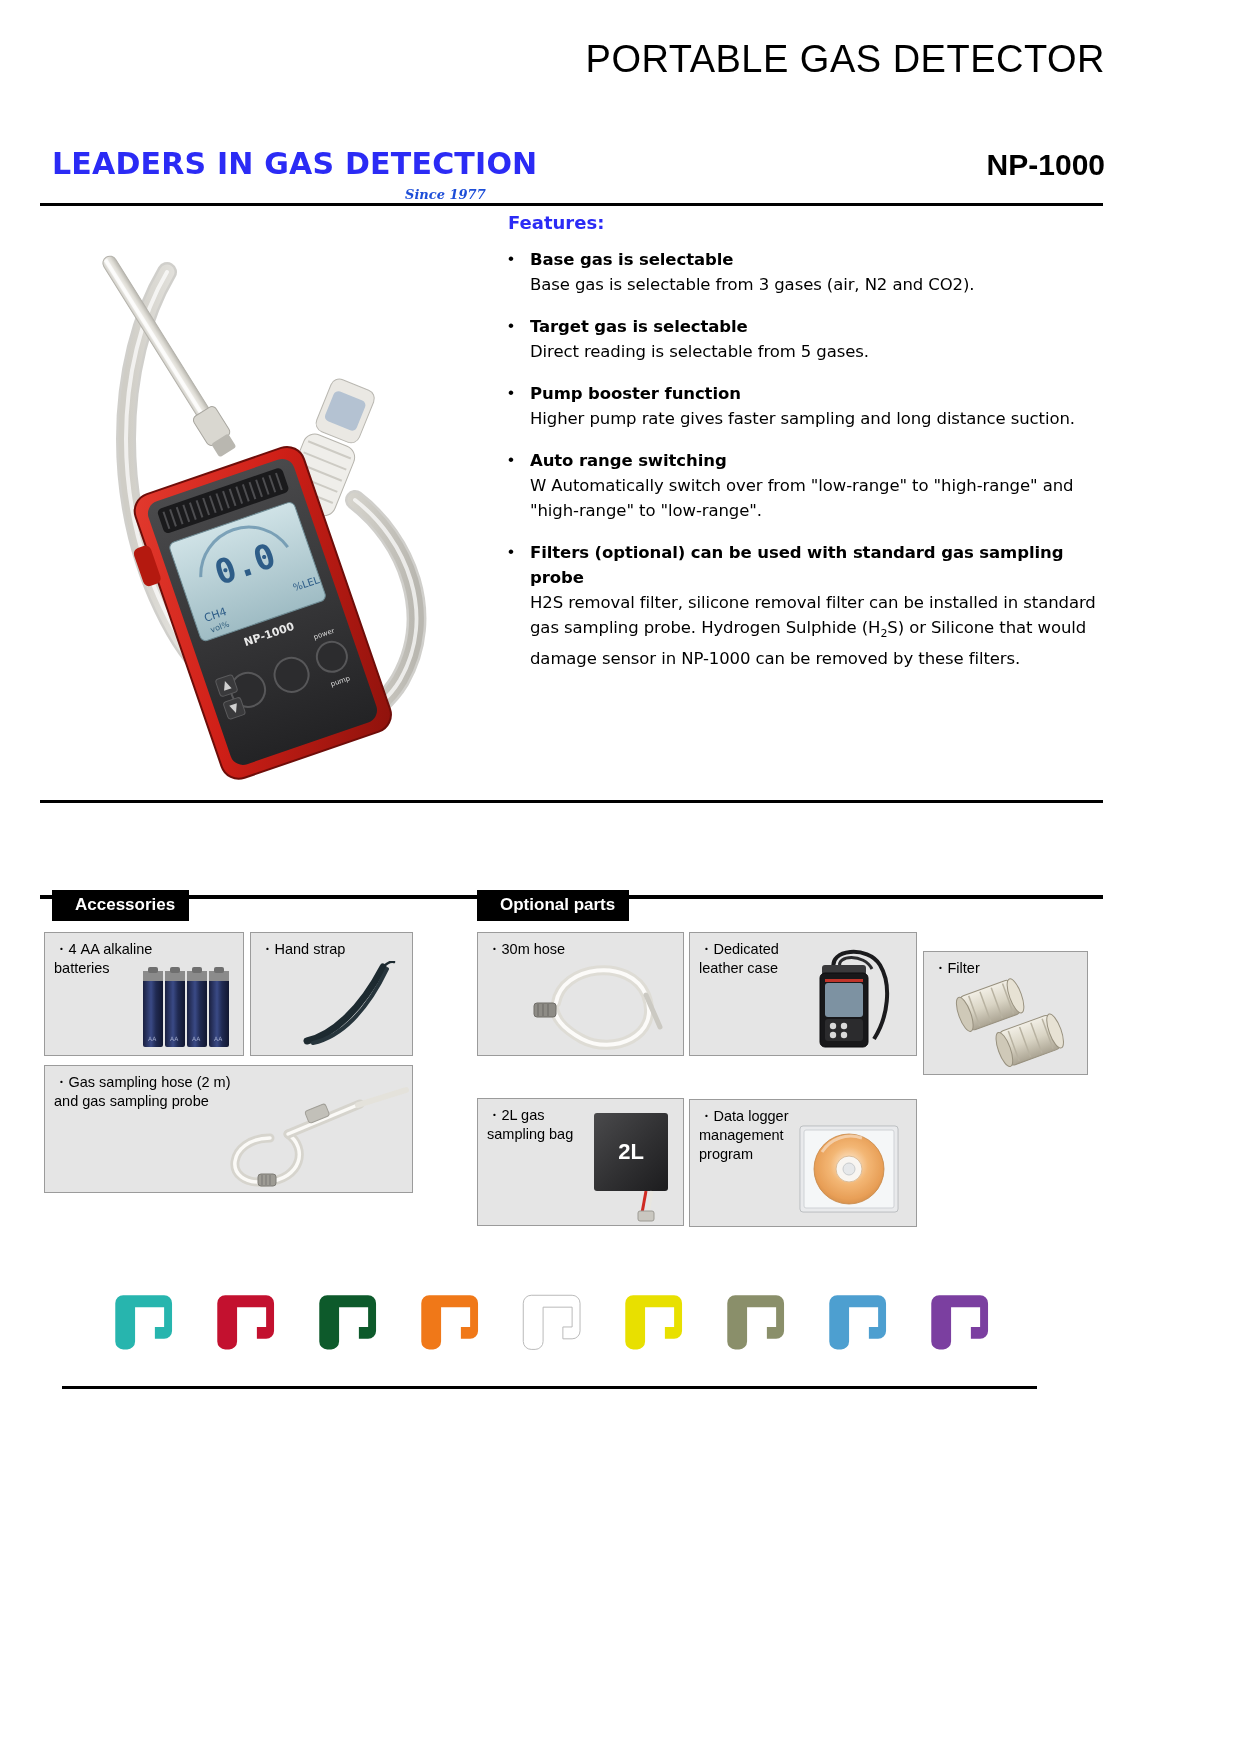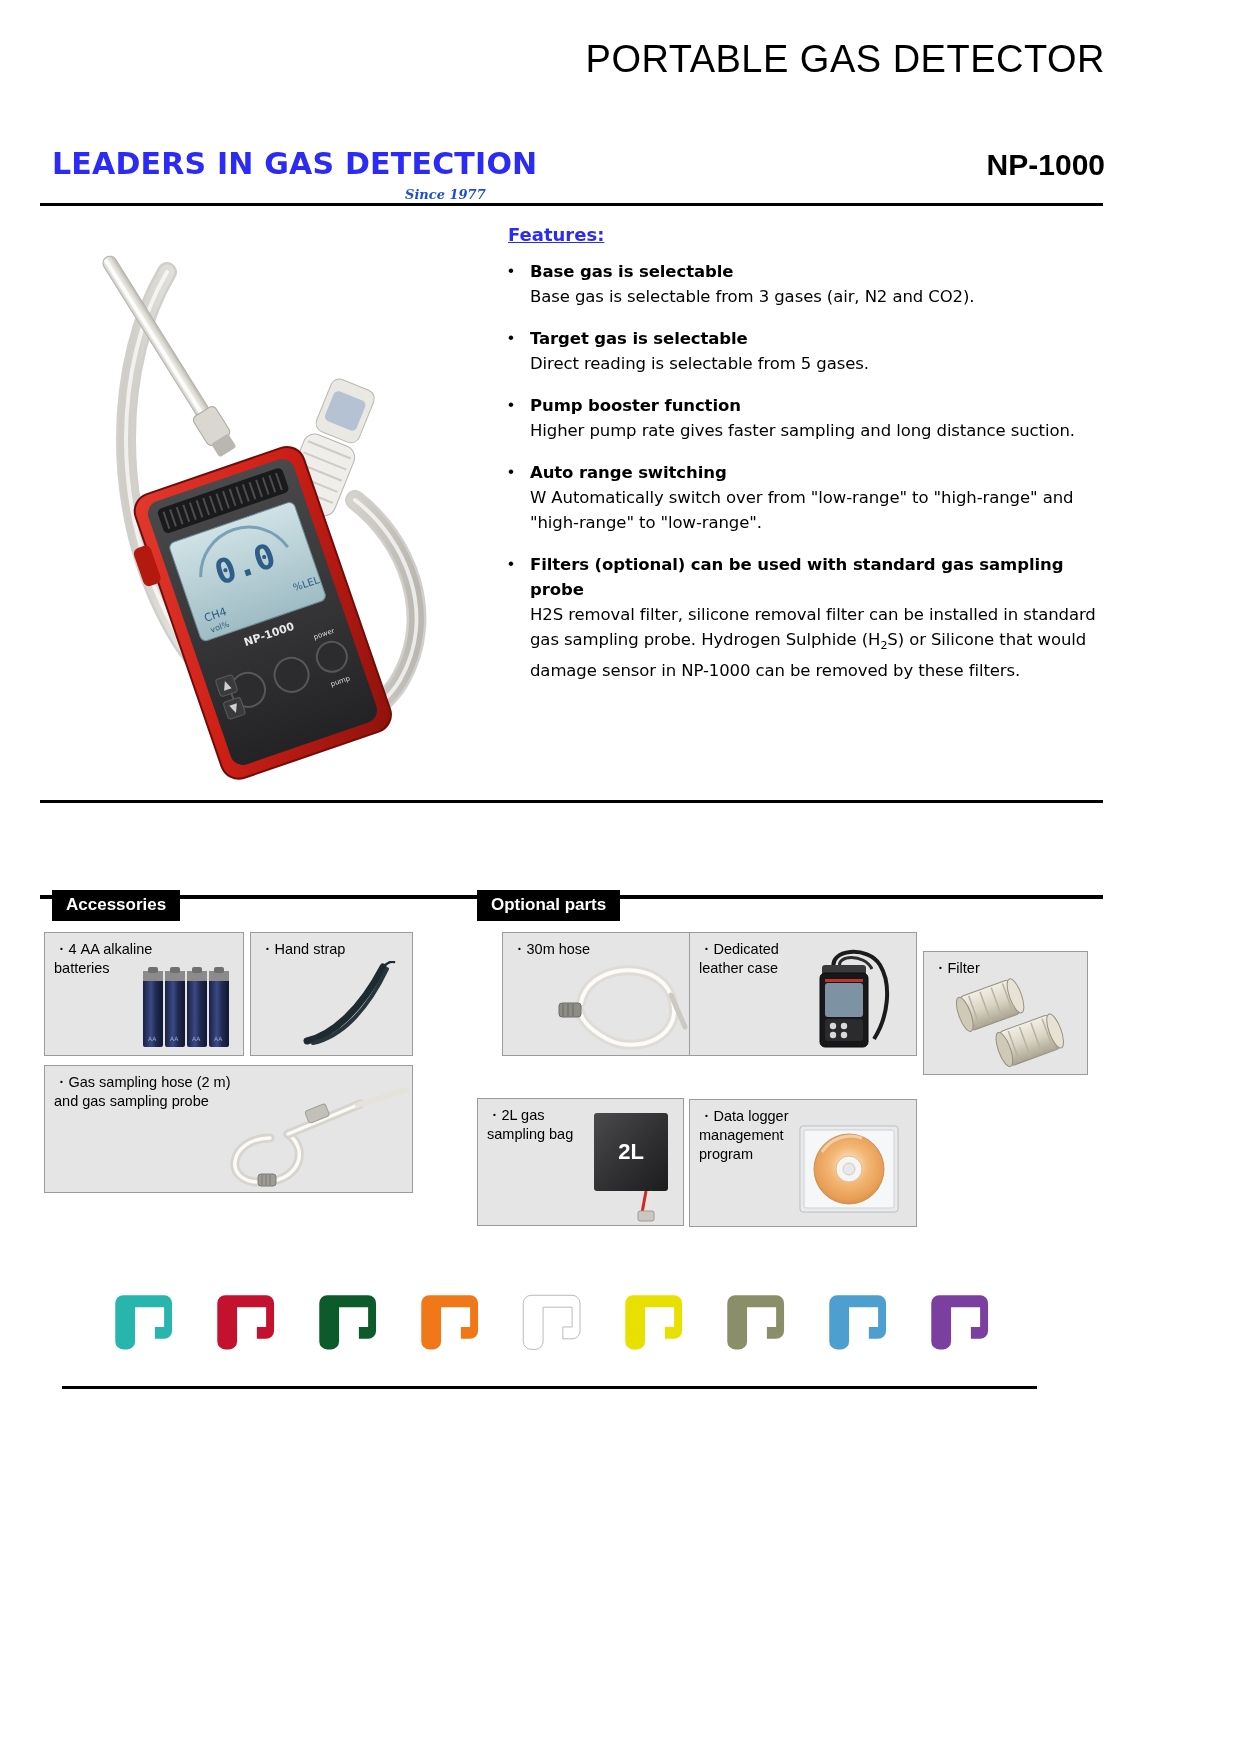--- a/index.html
+++ b/index.html
@@ -32,23 +32,22 @@
   }
   .rule{position:absolute;background:#000;}
   .rule-1{left:40px;top:203px;width:1063px;height:3px;}
   .rule-2{left:40px;top:800px;width:1063px;height:3px;}
   .rule-3{left:40px;top:895px;width:1063px;height:4px;}
   .rule-4{left:62px;top:1386px;width:975px;height:3px;}
 
   
   .features{position:absolute;left:508px;top:212px;width:600px;}
   .features-title{
-    font-size:18px;font-weight:bold;color:#2b2bf5;margin:12px 0 14px 0;
+    font-size:18px;font-weight:bold;color:#2b2bf5;margin:0 0 14px 0;
     font-family:"DejaVu Sans",sans-serif;
-    text-decoration:underline;
   }
   .feature{display:flex;margin-bottom:17px;}
   .bullet{
     width:22px;flex:0 0 22px;font-size:17px;line-height:23px;color:#000;text-align:left;
   }
   .ftext{flex:1;}
   .fhead{
     font-size:16.5px;font-weight:bold;line-height:25px;
     font-family:"DejaVu Sans",sans-serif;letter-spacing:-0.1px;
   }
@@ -59,21 +58,21 @@
   .fbody sub{font-size:11px;}
 
   
   .photo-wrap{position:absolute;left:55px;top:210px;width:430px;height:580px;}
   .photo-wrap svg{display:block;}
 
   
   .sec-header{
     position:absolute;background:#000;color:#fff;font-weight:bold;
     font-size:17px;font-family:"Liberation Sans",sans-serif;
-    padding:5px 14px 6px 14px;
+    padding:5px 14px 6px 23px;
   }
   .sec-acc{left:52px;top:890px;}
   .sec-opt{left:477px;top:890px;}
 
   
   .item-box{
     position:absolute;border:1px solid #9b9b9b;background:#e5e5e5;box-sizing:border-box;
     overflow:hidden;
   }
   .item-label{
@@ -320,21 +319,21 @@
       <g stroke="#868480" stroke-width="1.5">
         <line x1="52" y1="93" x2="52" y2="103"></line>
           <line x1="56" y1="93" x2="56" y2="103"></line>
         <line x1="60" y1="93" x2="60" y2="103"></line>
       </g>
     </svg>
   </div>
 
   <div class="sec-header sec-opt">Optional parts</div>
 
-  <div class="item-box" style="left:477px;top:932px;width:207px;height:124px;margin-left:25px;">
+  <div class="item-box" style="left:477px;top:932px;width:207px;height:124px;">
     <div class="item-label">・30m hose</div>
     <svg class="item-art" style="left:48px;top:18px;" width="155" height="104" viewBox="0 0 155 104">
       <path d="M30 52 C 36 14, 104 6, 120 44 C 136 86, 86 104, 56 88 C 34 76, 30 66, 28 58" fill="none" stroke="#dedcd5" stroke-width="10" stroke-linecap="round"></path>
       <path d="M30 52 C 36 14, 104 6, 120 44 C 136 86, 86 104, 56 88 C 34 76, 30 66, 28 58" fill="none" stroke="#fcfbf9" stroke-width="4" stroke-linecap="round"></path>
       <rect x="8" y="52" width="22" height="14" rx="3" fill="#8e8c86" stroke="#6e6c67"></rect>
       <g stroke="#76746f" stroke-width="1.5">
         <line x1="12" y1="53" x2="12" y2="65"></line>
           <line x1="17" y1="53" x2="17" y2="65"></line>
         <line x1="22" y1="53" x2="22" y2="65"></line>
       </g>

